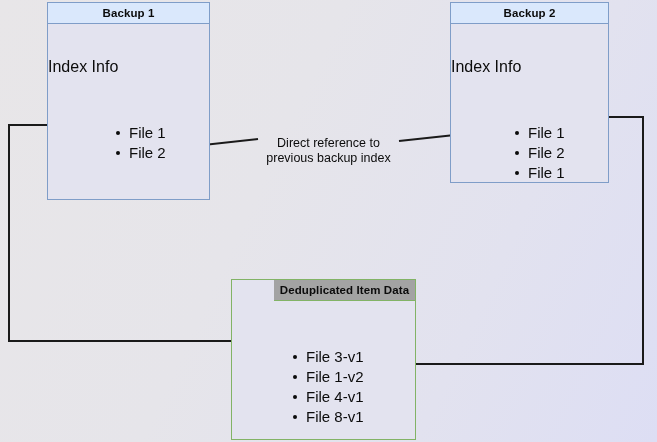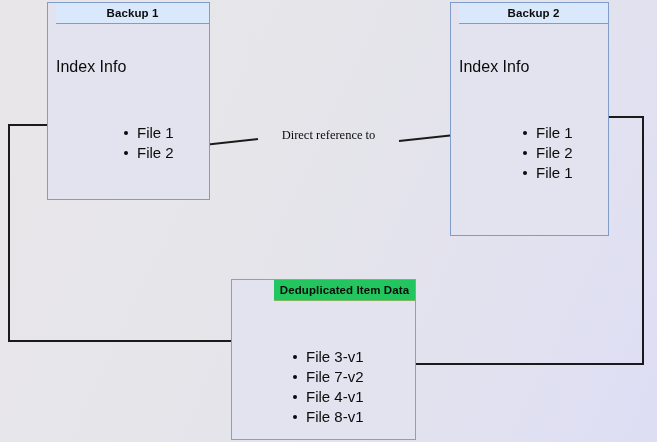--- a/index.html
+++ b/index.html
@@ -28,37 +28,37 @@
     height: 442px;
     pointer-events: none;
   }
   
   .node {
     position: absolute;
     box-sizing: border-box;
     border: 1px solid #7f9dc8;
     background: #e3e3ef;
   }
-  .node.blue  { border-color: #7f9dc8; padding-left: 8px; }
+  .node.blue  { border-color: #7f9dc8; }
   .node.green { border-color: #82b366; }
 
   .node-header {
     box-sizing: border-box;
     height: 21px;
     line-height: 20px;
     text-align: center;
     font-size: 11.5px;
     font-weight: bold;
     color: #0b0b0b;
     border-bottom: 1px solid #7f9dc8;
     background: #dae8fc;
     letter-spacing: .1px;
   }
   .node.green > .node-header {
-    background: #22c55e;
+    background: #a3a3a3;
     border-bottom-color: #82b366;
     margin-left: 42px;
   }
 
   .node-body {
     position: relative;
     height: calc(100% - 21px);
   }
 
   .body-title {
@@ -137,41 +137,42 @@
     <div class="node-header">Backup 1</div>
     <div class="node-body">
       <div class="body-title">Index Info</div>
       <ul class="items" id="backup1-items">
         <li>File 1</li>
         <li>File 2</li>
       </ul>
     </div>
   </div>
 
-  <div class="node blue" id="backup2" style="left:450px; top:2px; width:159px; height:234px;">
+  <div class="node blue" id="backup2" style="left:450px; top:2px; width:159px; height:181px;">
     <div class="node-header">Backup 2</div>
     <div class="node-body">
       <div class="body-title">Index Info</div>
       <ul class="items" id="backup2-items">
         <li>File 1</li>
         <li>File 2</li>
         <li>File 1</li>
       </ul>
     </div>
   </div>
 
   <div class="node green" id="dedup" style="left:231px; top:279px; width:185px; height:161px;">
     <div class="node-header">Deduplicated Item Data</div>
     <div class="node-body">
       <ul class="items" id="dedup-items">
         <li>File 3-v1</li>
-        <li>File 7-v2</li>
+        <li>File 1-v2</li>
         <li>File 4-v1</li>
         <li>File 8-v1</li>
       </ul>
     </div>
   </div>
 
-  <div class="caption" style="left:253px; top:128px; width:151px;font-family:Liberation Serif, serif;">
+  <div class="caption" style="left:253px; top:136px; width:151px;">
     <div>Direct reference to</div>
+    <div>previous backup index</div>
   </div>
 
 </div>
 
 </body></html>

